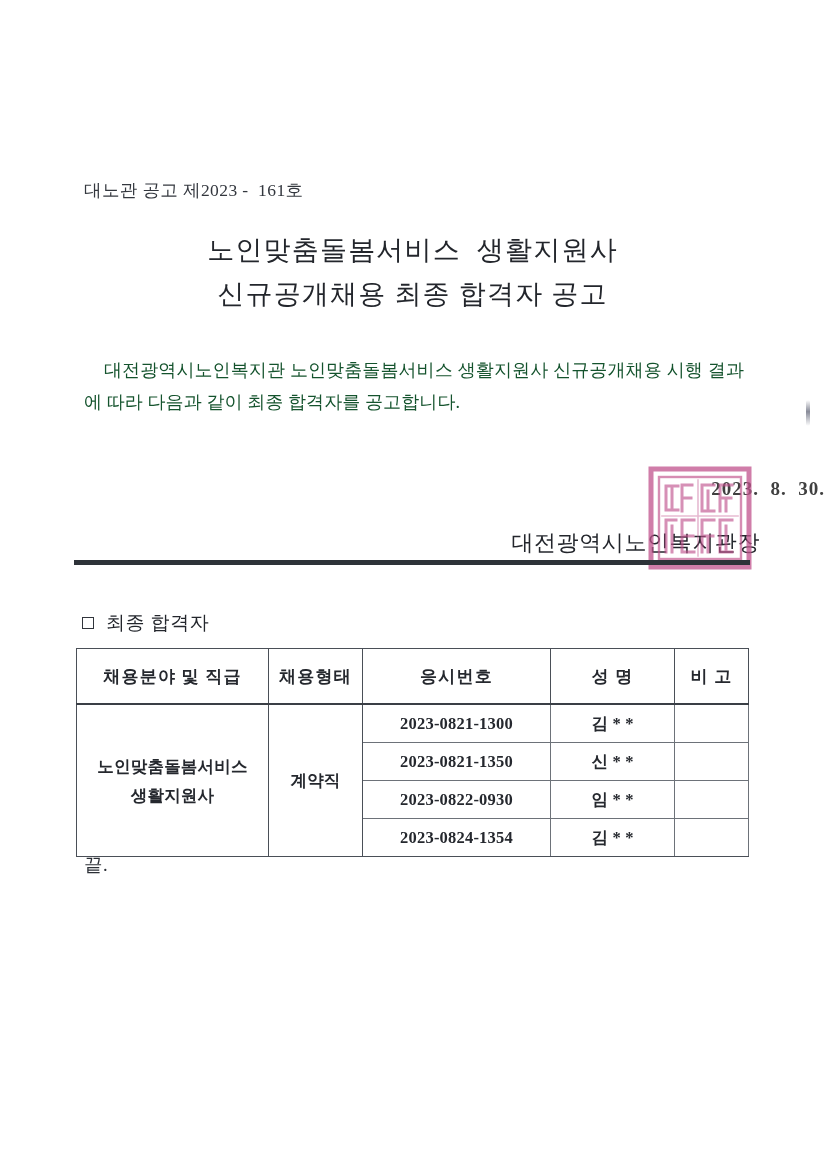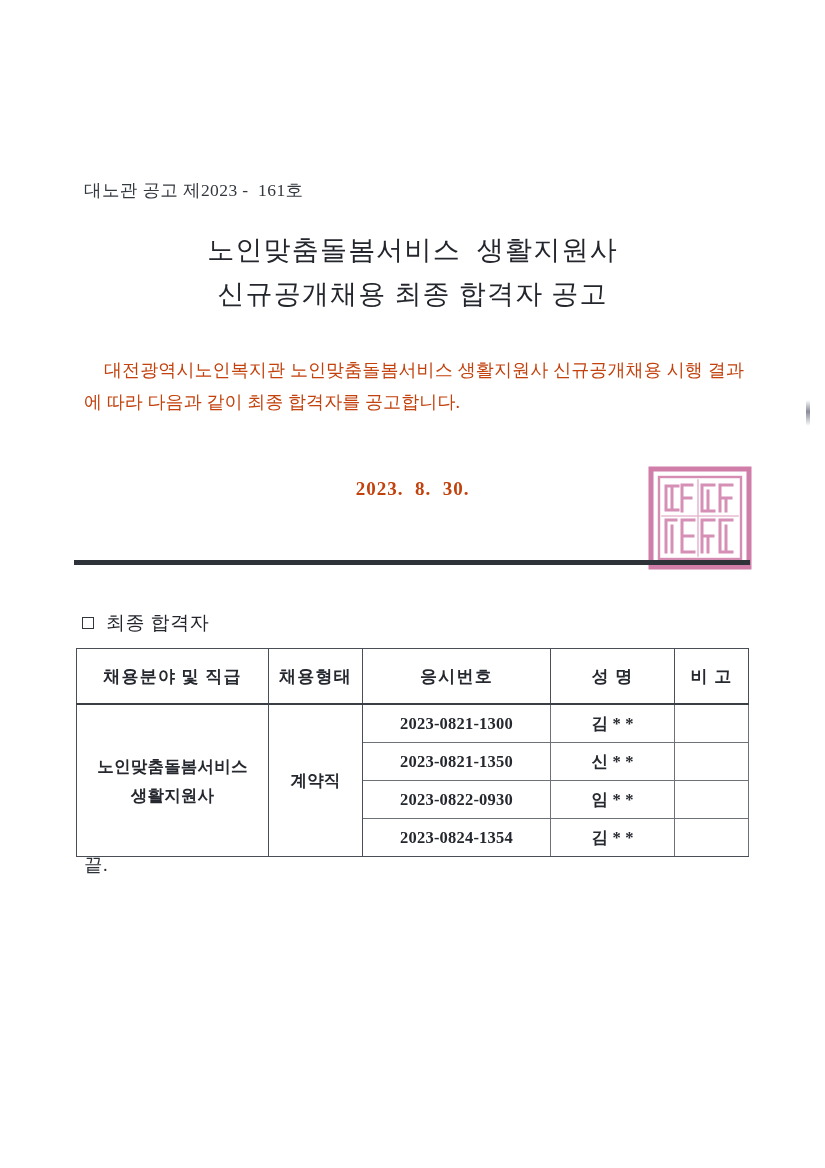--- a/index.html
+++ b/index.html
@@ -51,36 +51,36 @@
 
   
   .body-para {
     position: absolute;
     left: 84px;
     top: 354px;
     width: 660px;
     font-size: 18px;
     line-height: 32px;
     letter-spacing: 0.1px;
-    color: #c2410c;
+    color: #14532d;
     text-align: justify;
   }
   .body-para .indent { padding-left: 20px; }
 
   
   .date-line {
     position: absolute;
     left: 0;
     top: 478px;
     width: 825px;
-    text-align: center;
+    text-align: right;
     font-size: 19px;
     font-weight: bold;
     letter-spacing: 1px;
-    color: #c2410c;
+    color: #404040;
     white-space: pre;
   }
 
   
   .signature-line {
     position: absolute;
     left: 0;
     top: 528px;
     width: 760px;
     text-align: right;
@@ -225,20 +225,21 @@
     <div class="title-line">노인맞춤돌봄서비스  생활지원사</div>
     <div class="title-line">신규공개채용 최종 합격자 공고</div>
   </div>
 
   <div class="body-para">
     <span class="indent">대전광역시노인복지관 노인맞춤돌봄서비스 생활지원사 신규공개채용 시행 결과에 따라 다음과 같이 최종 합격자를 공고합니다.</span>
   </div>
 
   <div class="date-line">2023.  8.  30.</div>
 
+  <div class="signature-line">대전광역시노인복지관장</div>
 
   <svg class="seal" viewBox="0 0 104 104">
     <g stroke="#c0518c" fill="none" stroke-linecap="square">
       <rect x="3" y="3" width="98" height="98" stroke-width="5" opacity="0.85"></rect>
       <rect x="11" y="11" width="82" height="82" stroke-width="2.4" opacity="0.75"></rect>
 
       <g stroke-width="3" opacity="0.72">
 
         <path d="M18 20 L18 44 M18 20 L30 20 M24 20 L24 44 M18 44 L30 44"></path>
         <path d="M34 19 L34 45 M34 19 L44 19 M34 32 L43 32"></path>

